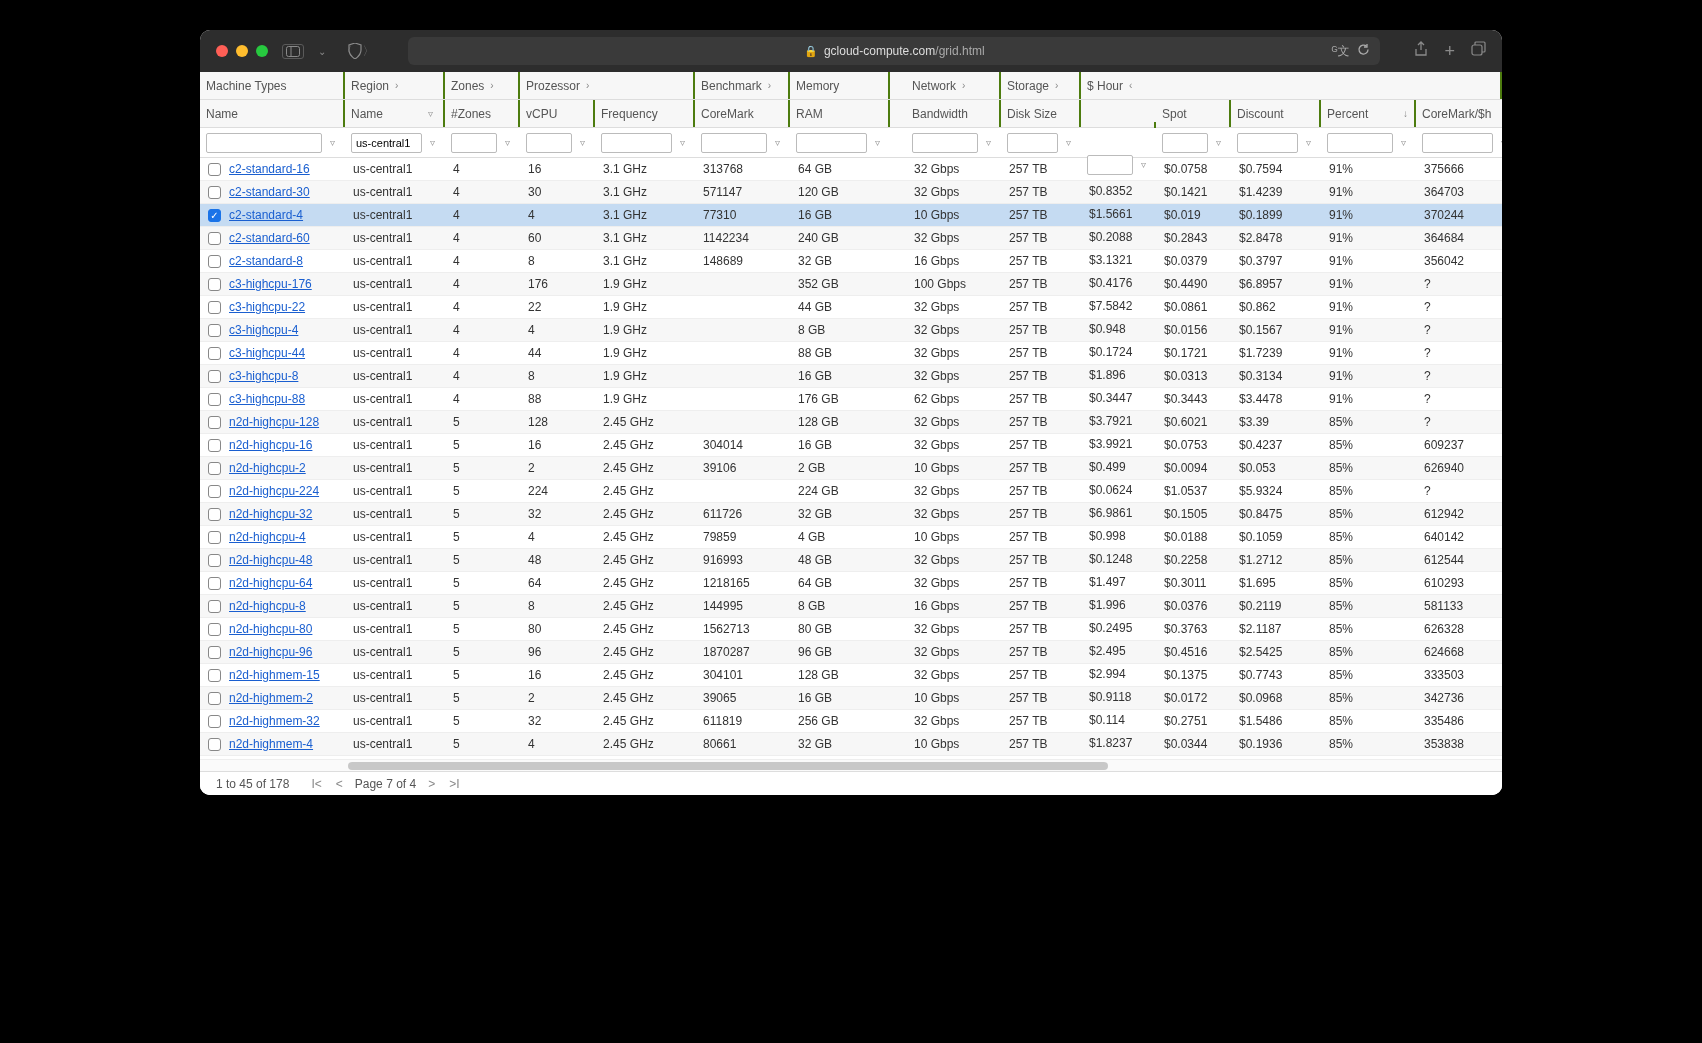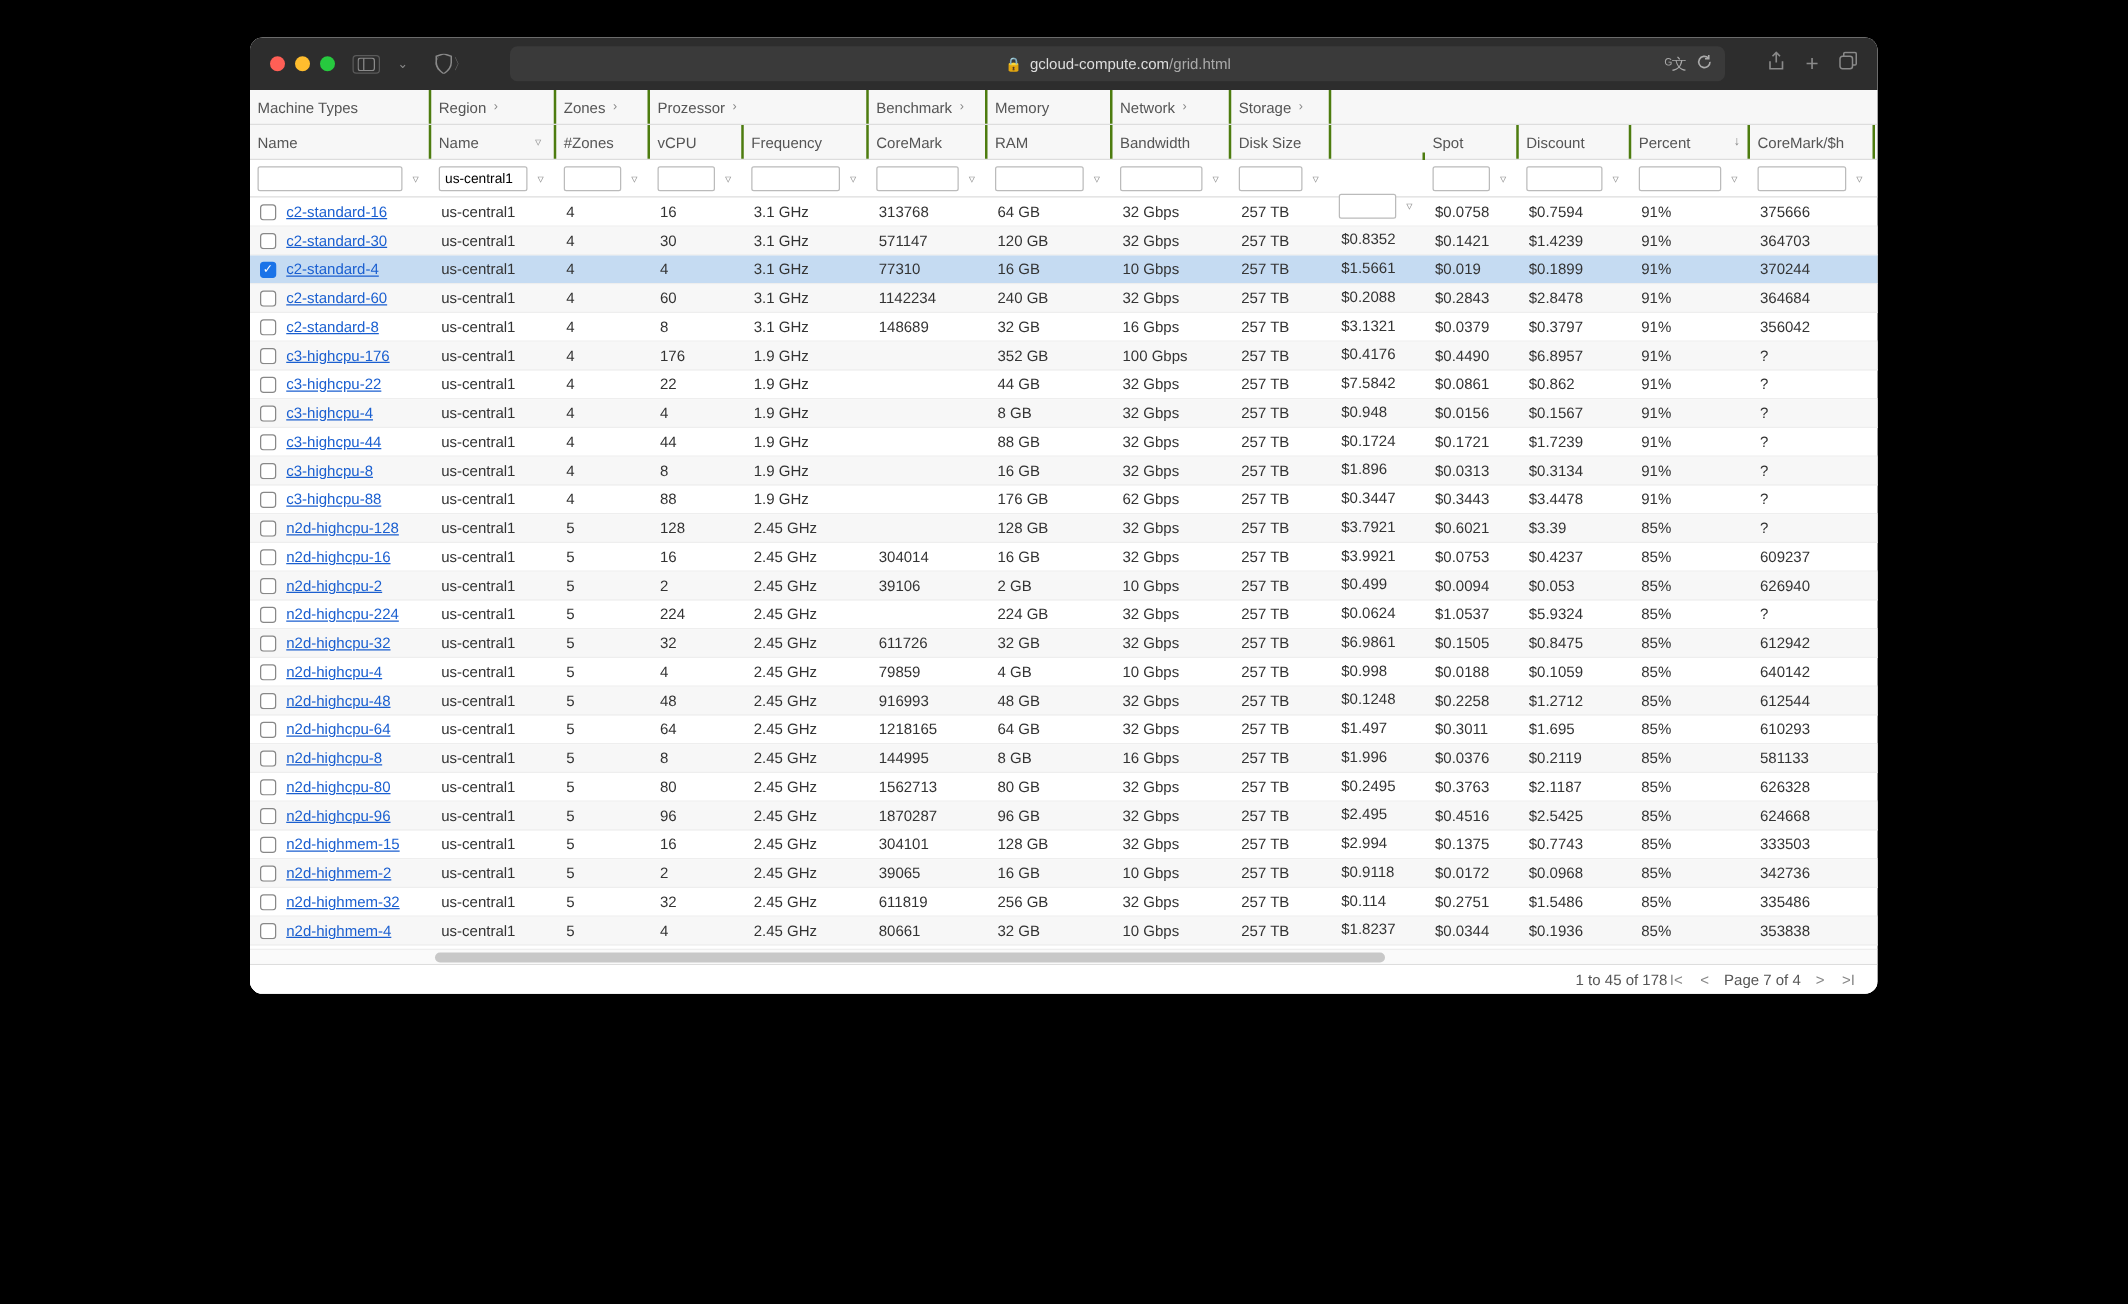--- a/index.html
+++ b/index.html
@@ -28,39 +28,39 @@
 .filter-row .fcell { padding:0 6px; display:flex; align-items:center; gap:4px; }
 .finput { width:100%; height:20px; border:1px solid #bbb; border-radius:2px; padding:0 4px; font-size:11px; font-family:inherit; }
 .funnel { color:#999; font-size:10px; padding:0 4px; cursor:pointer; }
 .c0 { width:145px; flex:0 0 145px; }
 .c1 { width:100px; flex:0 0 100px; }
 .c2 { width:75px; flex:0 0 75px; }
 .c3 { width:75px; flex:0 0 75px; }
 .c4 { width:100px; flex:0 0 100px; }
 .c5 { width:95px; flex:0 0 95px; }
 .c6 { width:100px; flex:0 0 100px; }
-.c7 { width:95px; flex:0 0 95px; }
+.c7 { width:95px; flex:0 0 95px;margin-left:16px; }
 .c8 { width:80px; flex:0 0 80px; }
 .c9 { width:75px; flex:0 0 75px;margin-top:44px; }
 .c10 { width:75px; flex:0 0 75px; }
 .c11 { width:90px; flex:0 0 90px; }
 .c12 { width:95px; flex:0 0 95px; }
 .c13 { width:100px; flex:0 0 100px; }
 .rows { flex:1; overflow-y:auto; }
 .row { display:flex; border-bottom:1px solid #eee; height:23px; align-items:center; font-size:12px; }
 .row:nth-child(even) { background:#f7f7f7; }
 .row.selected { background:#c5dbf2 !important; }
 .row .rcell { padding:0 8px; white-space:nowrap; overflow:hidden; text-overflow:ellipsis; }
 .row .rc0 { display:flex; align-items:center; gap:8px; }
 .chk { width:13px; height:13px; border:1.5px solid #888; border-radius:3px; cursor:pointer; background:#fff; display:flex; align-items:center; justify-content:center; }
 .chk.checked { border-color:#1a73e8; background:#1a73e8; color:#fff; font-size:10px; }
 .mlink { color:#1a5fd0; text-decoration:underline; cursor:pointer; font-size:12px; }
 .hscroll { height:12px; background:#fafafa; position:relative; border-top:1px solid #eee; }
 .hscroll-thumb { position:absolute; left:148px; width:760px; height:8px; top:2px; background:#c8c8c8; border-radius:4px; }
-.footer { height:24px; border-top:1px solid #ddd; display:flex; align-items:center; justify-content:flex-end; padding:0 16px; font-size:12px; color:#555; background:#fff; }
+.footer { height:24px; border-top:1px solid #ddd; display:flex; align-items:center; justify-content:flex-start; padding:0 16px; gap:20px; font-size:12px; color:#555; background:#fff; }
 .pager { display:flex; gap:10px; align-items:center; }
 .pager-btn { cursor:pointer; color:#888; padding:0 2px; }
 svg { display:block; }
 </style>
 </head>
 <body>
 
 <div class="window">
 
   <div class="titlebar">
@@ -144,20 +144,24 @@
           <span>Memory</span>
         </div>
       <div class="cell c7">
           <span>Network</span>
           <span class="sort-arrow">›</span>
         </div>
       <div class="cell c8">
           <span>Storage</span>
           <span class="sort-arrow">›</span>
         </div>
+      <div class="cell" style="flex:1">
+          <span>$ Hour</span>
+          <span class="sort-arrow">‹</span>
+        </div>
     </div>
 
     <div class="hdr-row h2">
       <div class="cell c0">
           <span>Name</span>
         </div>
       <div class="cell c1">
           <span>Name</span>
           <span class="funnel">▿</span>
         </div>

